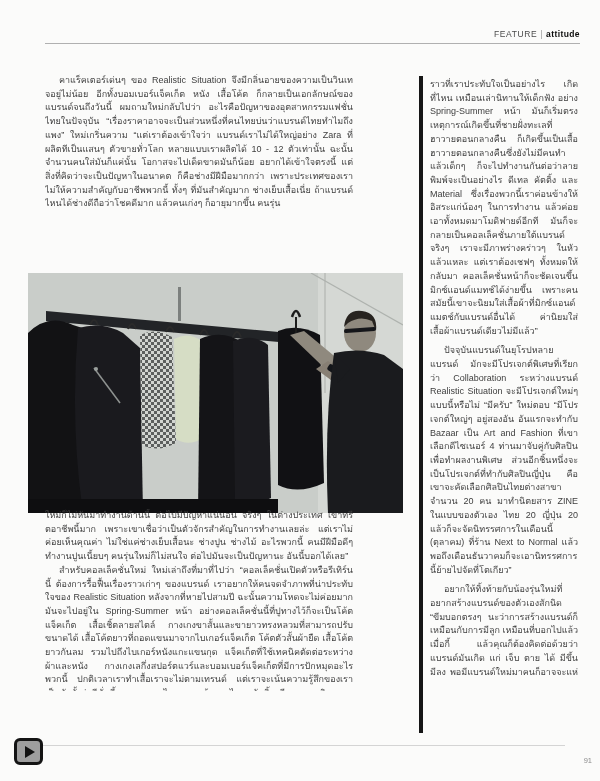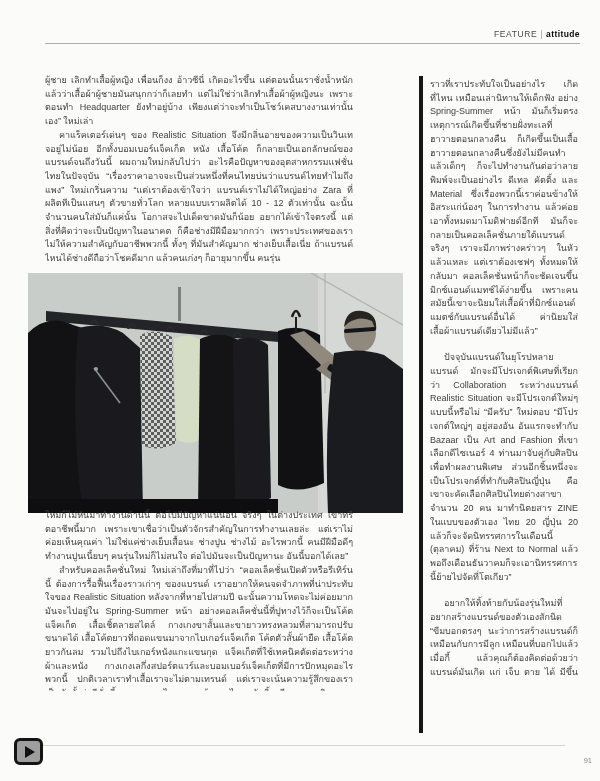--- a/index.html
+++ b/index.html
@@ -23,21 +23,21 @@
     position:absolute;top:43px;left:45px;right:20px;height:1px;background:#b0b0b0;
   }
 
   
   .body-text{
     font-size:9px;line-height:13.7px;color:#3e3e3e;
     text-align:justify;text-justify:inter-word;overflow:hidden;
   }
   .body-text p{margin:0;}
   .body-text p.ind{text-indent:14px;}
-  .body-text p.sp{margin-top:13px;}
+  .body-text p.sp{margin-top:6px;}
 
   .col-left-top{position:absolute;left:45px;top:74px;width:308px;height:197px;}
   .col-left-bottom{position:absolute;left:45px;top:509px;width:308px;height:182px;}
 
   
   .photo{position:absolute;left:28px;top:273px;width:375px;height:240px;overflow:hidden;background:#c9cdc9;}
   .photo svg{display:block;}
 
   
   .vbar{position:absolute;left:419px;top:76px;width:4px;height:657px;background:#161616;}
@@ -70,21 +70,20 @@
 <body>
 
 <div class="page">
 
   <div class="header">
     <span>FEATURE</span><span class="h-sep">|</span><span class="h-mag">attitude</span>
   </div>
   <div class="header-rule"></div>
 
   <div class="col-left-top body-text">
-    <p>ผู้ชาย เลิกทำเสื้อผู้หญิง เพื่อนก็งง อ้าวซีนี่ เกิดอะไรขึ้น แต่ตอนนั้นเราชั่งน้ำหนักแล้วว่าเสื้อผ้าผู้ชายมันสนุกกว่าก็เลยทำ แต่ไม่ใช่ว่าเลิกทำเสื้อผ้าผู้หญิงนะ เพราะตอนทำ Headquarter ยังทำอยู่บ้าง เพียงแต่ว่าจะทำเป็นโชว์เคสบางงานเท่านั้นเอง” ใหม่เล่า</p>
     <p class="ind">คาแร็คเตอร์เด่นๆ ของ Realistic Situation จึงมีกลิ่นอายของความเป็นวินเทจอยู่ไม่น้อย อีกทั้งบอมเบอร์แจ็คเก็ต หนัง เสื้อโค้ต ก็กลายเป็นเอกลักษณ์ของแบรนด์จนถึงวันนี้ ผมถามใหม่กลับไปว่า อะไรคือปัญหาของอุตสาหกรรมแฟชั่นไทยในปัจจุบัน “เรื่องราคาอาจจะเป็นส่วนหนึ่งที่คนไทยบ่นว่าแบรนด์ไทยทำไมถึงแพง” ใหม่เกริ่นความ “แต่เราต้องเข้าใจว่า แบรนด์เราไม่ได้ใหญ่อย่าง Zara ที่ผลิตทีเป็นแสนๆ ตัวขายทั่วโลก หลายแบบเราผลิตได้ 10 - 12 ตัวเท่านั้น ฉะนั้น จำนวนคนใส่มันก็แค่นั้น โอกาสจะไปเด็ดขาดมันก็น้อย อยากได้เข้าใจตรงนี้ แต่สิ่งที่คิดว่าจะเป็นปัญหาในอนาคต ก็คือช่างมีฝีมือมากกว่า เพราะประเทศของเราไม่ให้ความสำคัญกับอาชีพพวกนี้ ทั้งๆ ที่มันสำคัญมาก ช่างเย็บเสื้อเนี่ย ถ้าแบรนด์ไหนได้ช่างดีถือว่าโชคดีมาก แล้วคนเก่งๆ ก็อายุมากขึ้น คนรุ่น</p>
   </div>
 
   <div class="photo" role="img" aria-label="Black-and-white photo of a designer in glasses adjusting black garments hanging on a clothing rack">
     <svg width="375" height="240" viewBox="0 0 375 240" xmlns="http://www.w3.org/2000/svg">
 
       <rect x="0" y="0" width="375" height="240" fill="#c9cdc9"></rect>
       <rect x="290" y="0" width="85" height="240" fill="#d5d8d4"></rect>
       <line x1="297" y1="0" x2="297" y2="120" stroke="#b8bcb8" stroke-width="1.5"></line>
       <line x1="283" y1="0" x2="375" y2="52" stroke="#aeb2ae" stroke-width="1.2"></line>

